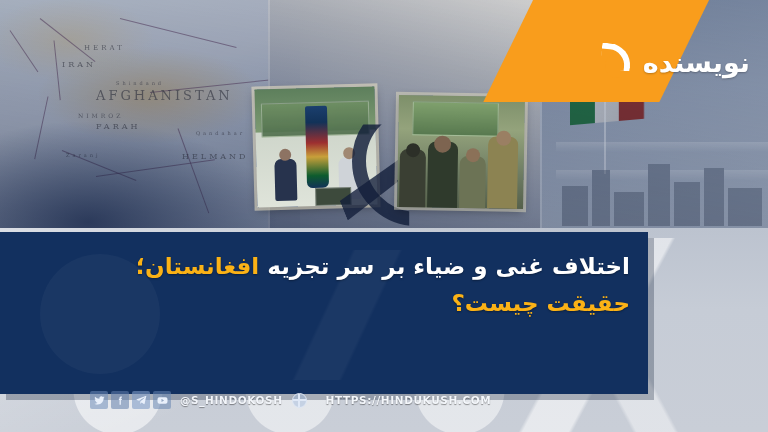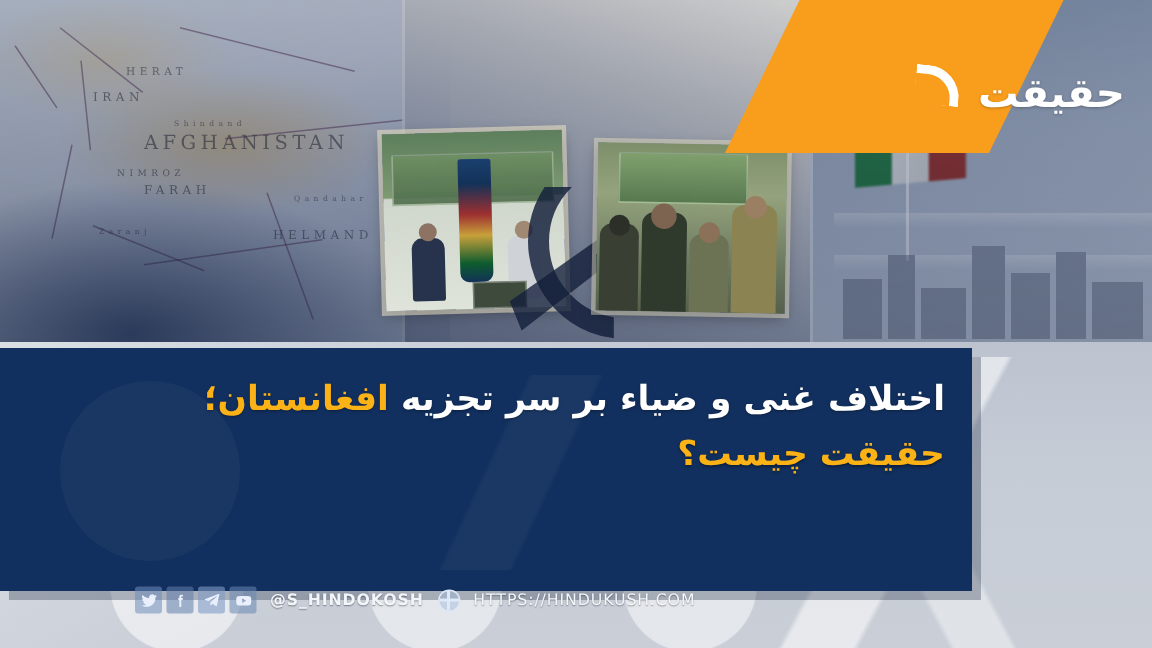--- a/index.html
+++ b/index.html
@@ -301,23 +301,23 @@
   }
   .globe::before{
     content:""; position:absolute; left:50%; top:0; width:1.2px; height:100%;
     margin-left:-.6px; background:#dfe8f6;
   }
   .globe::after{
     content:""; position:absolute; left:0; top:50%; width:100%; height:1.2px;
     margin-top:-.6px; background:#dfe8f6;
   }
   .url{
-    margin-left:9px;
-    font-family:"DejaVu Sans", sans-serif;
-    font-size:10.5px; font-weight:normal; letter-spacing:.6px;
+    margin-left:19px;
+    font-family:"DejaVu Sans", sans-serif;
+    font-size:10.5px; font-weight:bold; letter-spacing:.6px;
     color:#f4f7fb;
     text-shadow:0 1px 1px rgba(0,0,0,.4);
   }
 </style>
 </head>
 <body>
 
 <div id="poster">
 
   <div class="bg-layer">
@@ -392,21 +392,21 @@
       <div class="pb-head" style="left:68px; top:52px; width:14px; height:14px; background:#8b7158;"></div>
       <div class="pb-sold" style="left:90px; width:30px; height:72px; background:#8c8352;"></div>
       <div class="pb-head" style="left:98px; top:34px; width:15px; height:15px; background:#9a7f63;"></div>
     </div>
 
     <div class="bg-bottom"></div>
   </div>
 
   <div class="ribbon" style="background: rgb(249, 157, 28);"></div>
   <div class="logo">
-    <span class="logo-text">حقیقت</span>
+    <span class="logo-text">نویسنده</span>
     <span class="logo-mark">
       <span class="dot" style="background: rgb(249, 157, 28);"></span>
       <span class="hook"></span>
     </span>
   </div>
 
   <div class="banner" style="background: rgb(18, 48, 95);">
     <div class="title-block">
       <div class="title-line">
         <span>اختلاف غنی و ضیاء بر سر تجزیه </span><span class="hl" style="color: rgb(251, 178, 22);">افغانستان؛</span>

